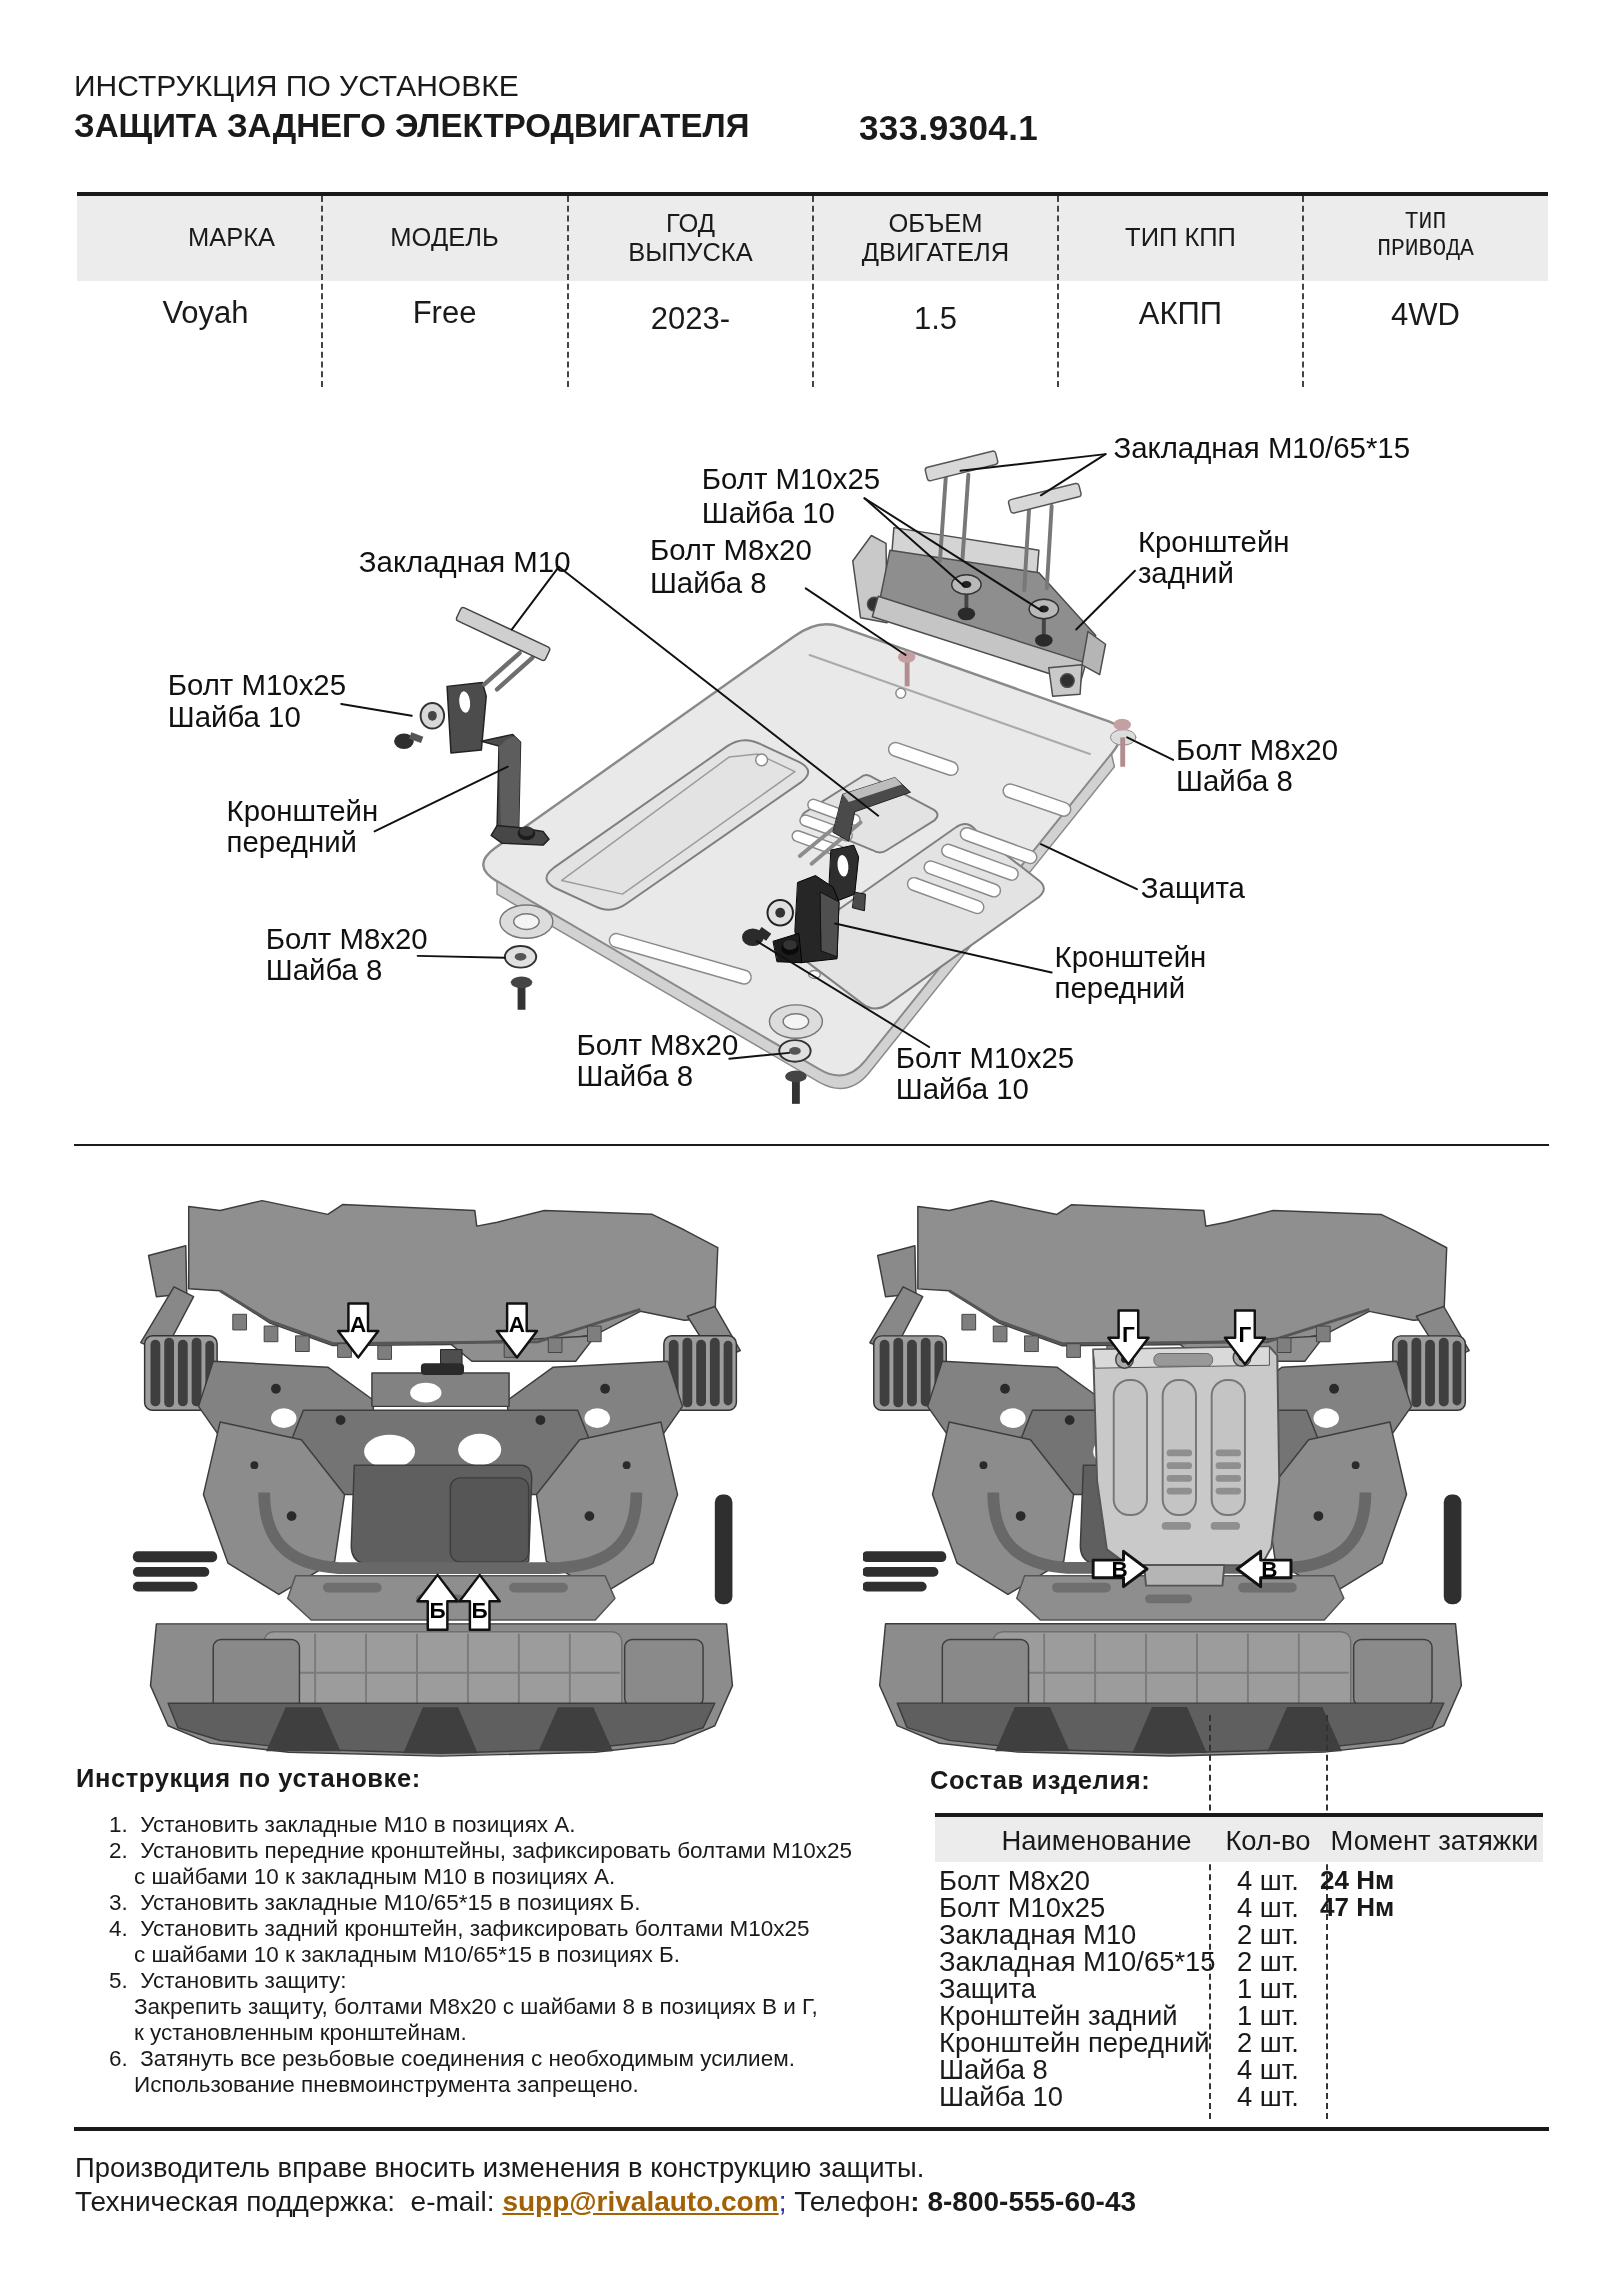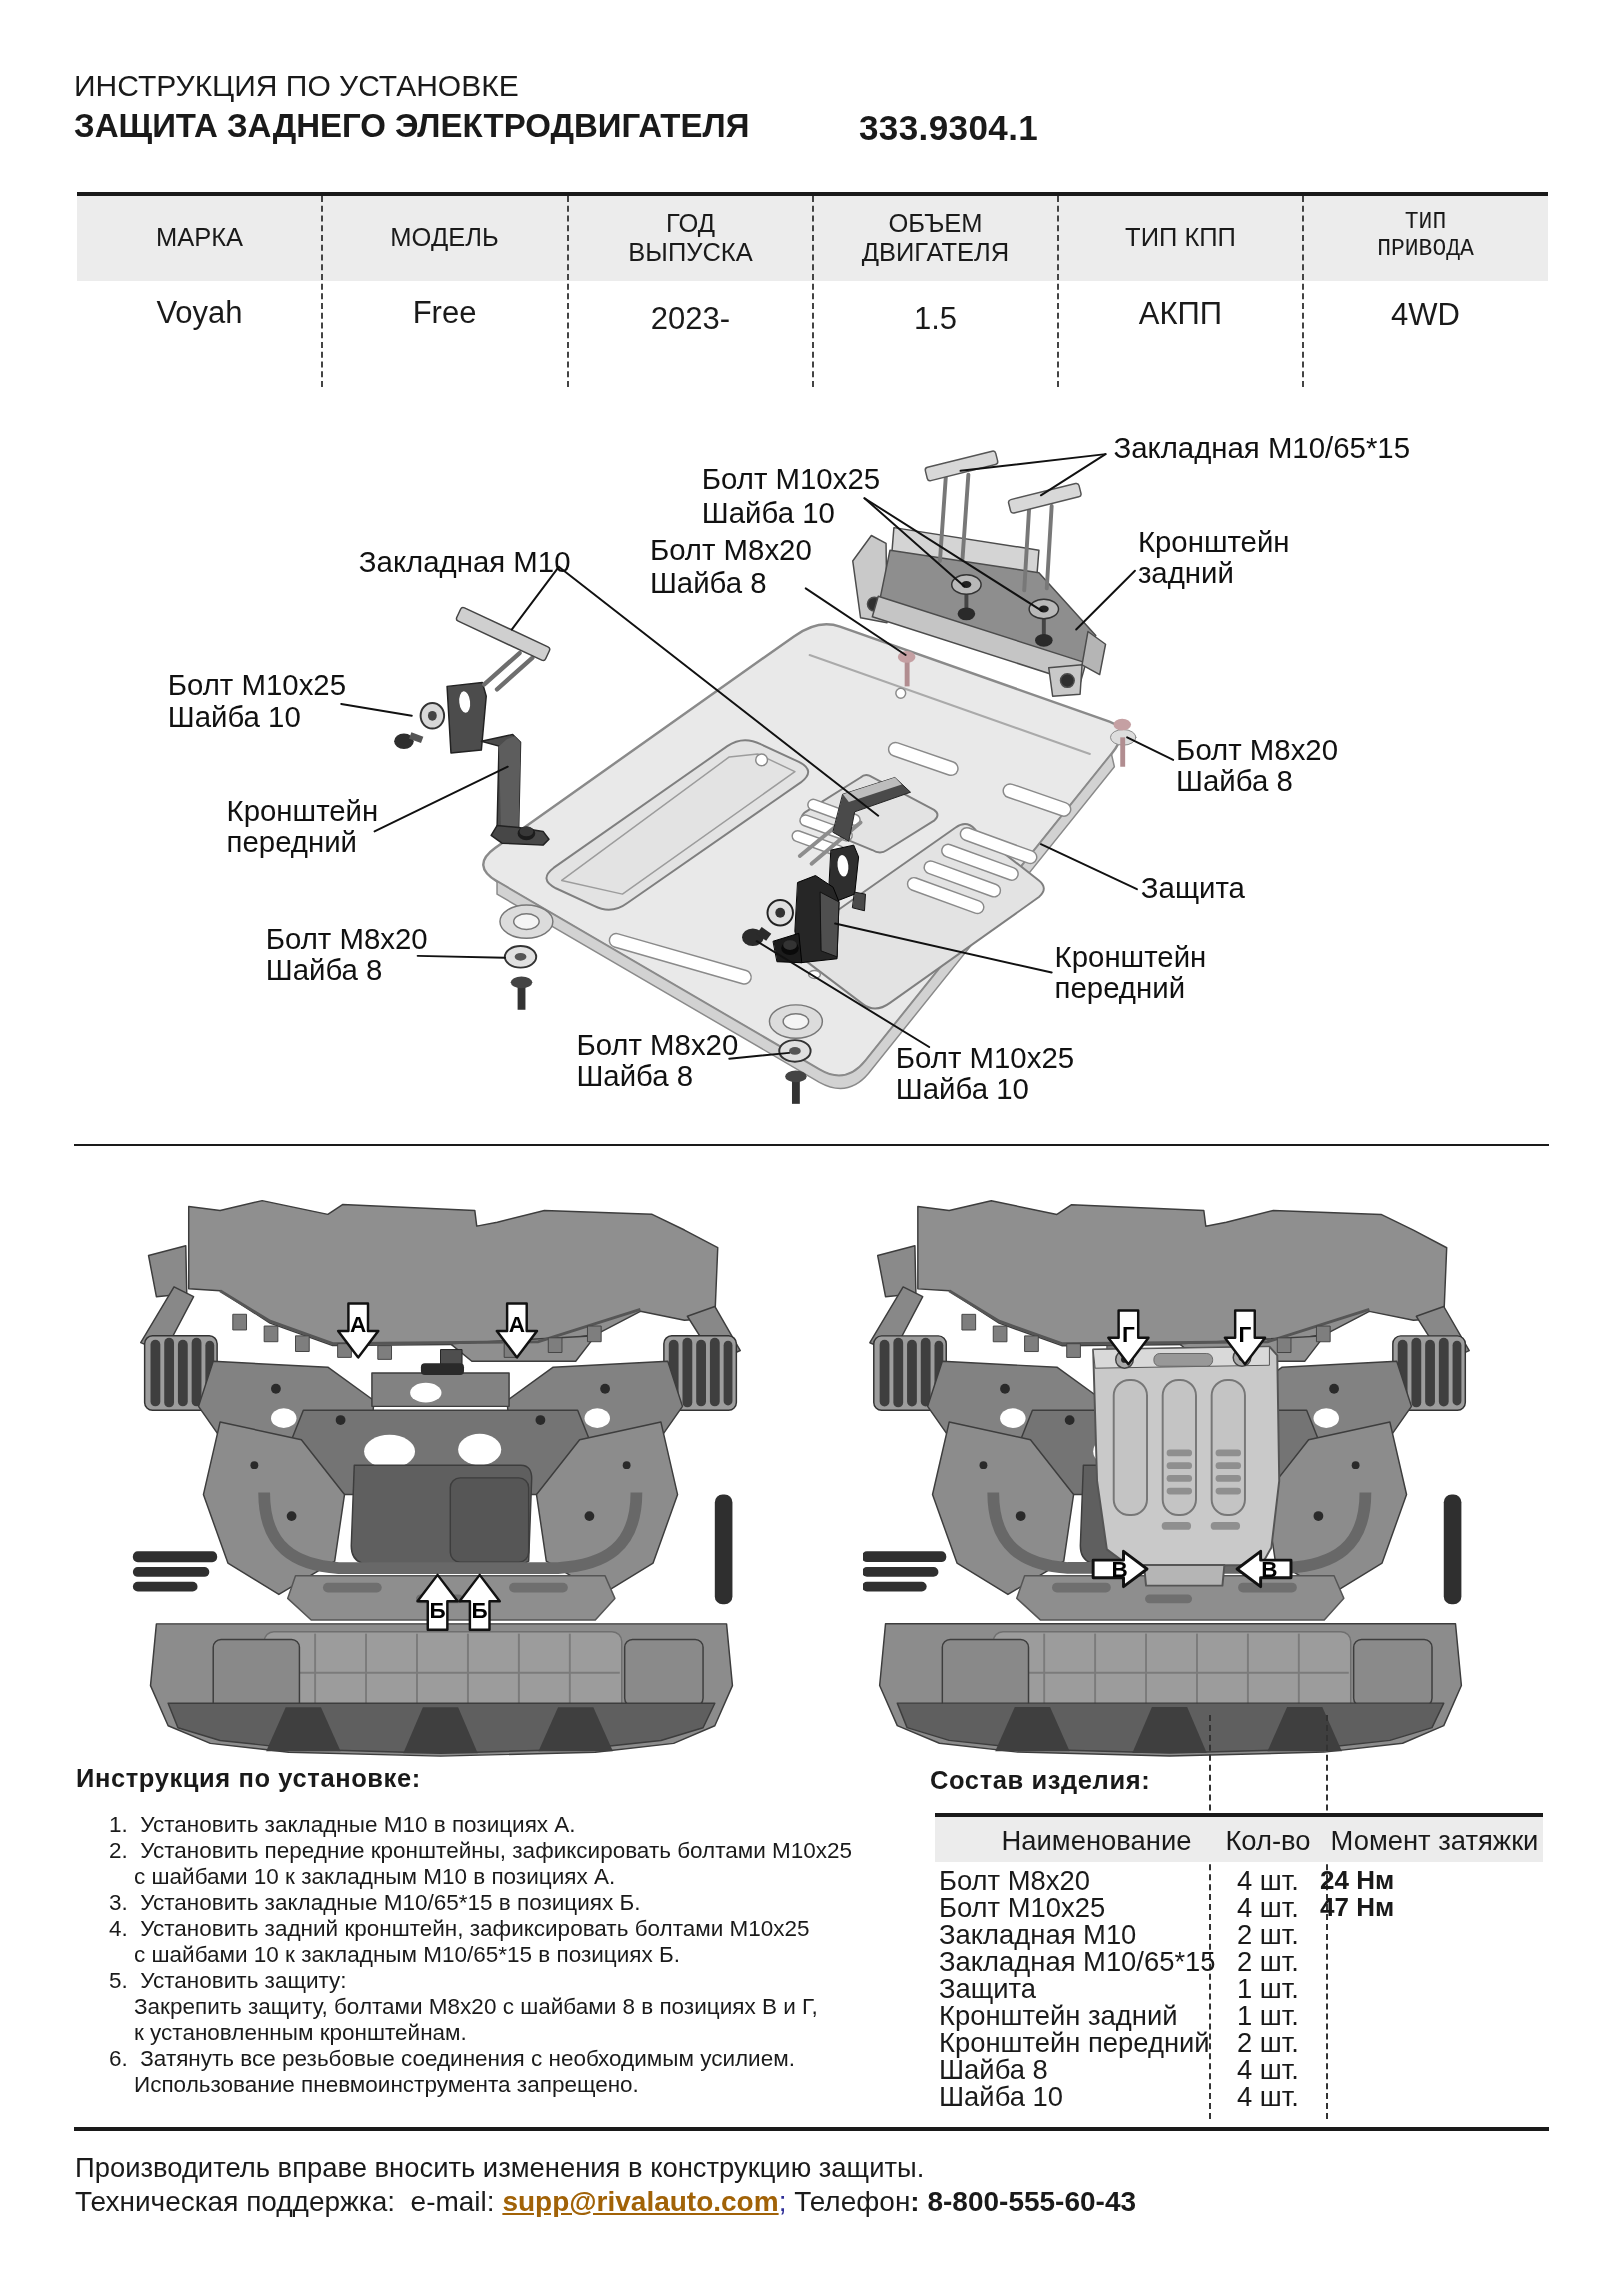--- a/index.html
+++ b/index.html
@@ -16,27 +16,27 @@
 <div class="abs b" style="left:74px;top:109px;font-size:33px;line-height:33px;">ЗАЩИТА ЗАДНЕГО ЭЛЕКТРОДВИГАТЕЛЯ</div>
 <div class="abs b" style="left:859px;top:110px;font-size:35px;line-height:35px;letter-spacing:0.4px;">333.9304.1</div>
 
 <div class="abs" style="left:77px;top:192px;width:1471px;height:3.9px;background:#1a1a1a;"></div>
 <div class="abs" style="left:77px;top:196px;width:1471px;height:85px;background:#ececec;"></div>
 <div class="abs vline" style="left:321px;top:196px;height:191px;border-left:2px dashed #444;"></div>
 <div class="abs vline" style="left:567px;top:196px;height:191px;border-left:2px dashed #444;"></div>
 <div class="abs vline" style="left:812px;top:196px;height:191px;border-left:2px dashed #444;"></div>
 <div class="abs vline" style="left:1057px;top:196px;height:191px;border-left:2px dashed #444;"></div>
 <div class="abs vline" style="left:1302px;top:196px;height:191px;border-left:2px dashed #444;"></div>
-<div class="abs ctr" style="left:77px;top:223px;width:245px;font-size:25.5px;line-height:29px;">МАРКА</div>
+<div class="abs ctr" style="left:77px;top:223px;width:245px;font-size:25.5px;line-height:29px;padding-left:32px;">МАРКА</div>
 <div class="abs ctr" style="left:322px;top:223px;width:245px;font-size:25.5px;line-height:29px;">МОДЕЛЬ</div>
 <div class="abs ctr" style="left:568px;top:209px;width:245px;font-size:25.5px;line-height:29px;">ГОД<br>ВЫПУСКА</div>
 <div class="abs ctr" style="left:813px;top:209px;width:245px;font-size:25.5px;line-height:29px;">ОБЪЕМ<br>ДВИГАТЕЛЯ</div>
 <div class="abs ctr" style="left:1058px;top:223px;width:245px;font-size:25.5px;line-height:29px;">ТИП КПП</div>
 <div class="abs ctr" style="left:1303px;top:209px;width:245px;font-size:23px;line-height:27px;font-family:Liberation Mono, monospace;">ТИП<br>ПРИВОДА</div>
-<div class="abs ctr" style="left:77px;top:295px;width:245px;font-size:31px;">Voyah</div>
+<div class="abs ctr" style="left:83px;top:295px;width:245px;font-size:31px;">Voyah</div>
 <div class="abs ctr" style="left:322px;top:295px;width:245px;font-size:31px;">Free</div>
 <div class="abs ctr" style="left:568px;top:301px;width:245px;font-size:31px;">2023-</div>
 <div class="abs ctr" style="left:813px;top:301px;width:245px;font-size:31px;">1.5</div>
 <div class="abs ctr" style="left:1058px;top:296px;width:245px;font-size:31px;">АКПП</div>
 <div class="abs ctr" style="left:1303px;top:297px;width:245px;font-size:31px;">4WD</div>
 
 <svg class="abs" style="left:59px;top:412px;" width="1562" height="733" viewBox="0 0 1594 748">
 <g id="diagram" stroke-linejoin="round" stroke-linecap="round">
 
 <path d="M797,219 L1072,316 Q1094,324 1074,349 L823,662 Q803,687 776,671 L447,479 Q420,463 445,445 L750,229 Q775,211 797,219 Z" fill="#e9e9e9" stroke="#8a8a8a" stroke-width="2.5"></path>

